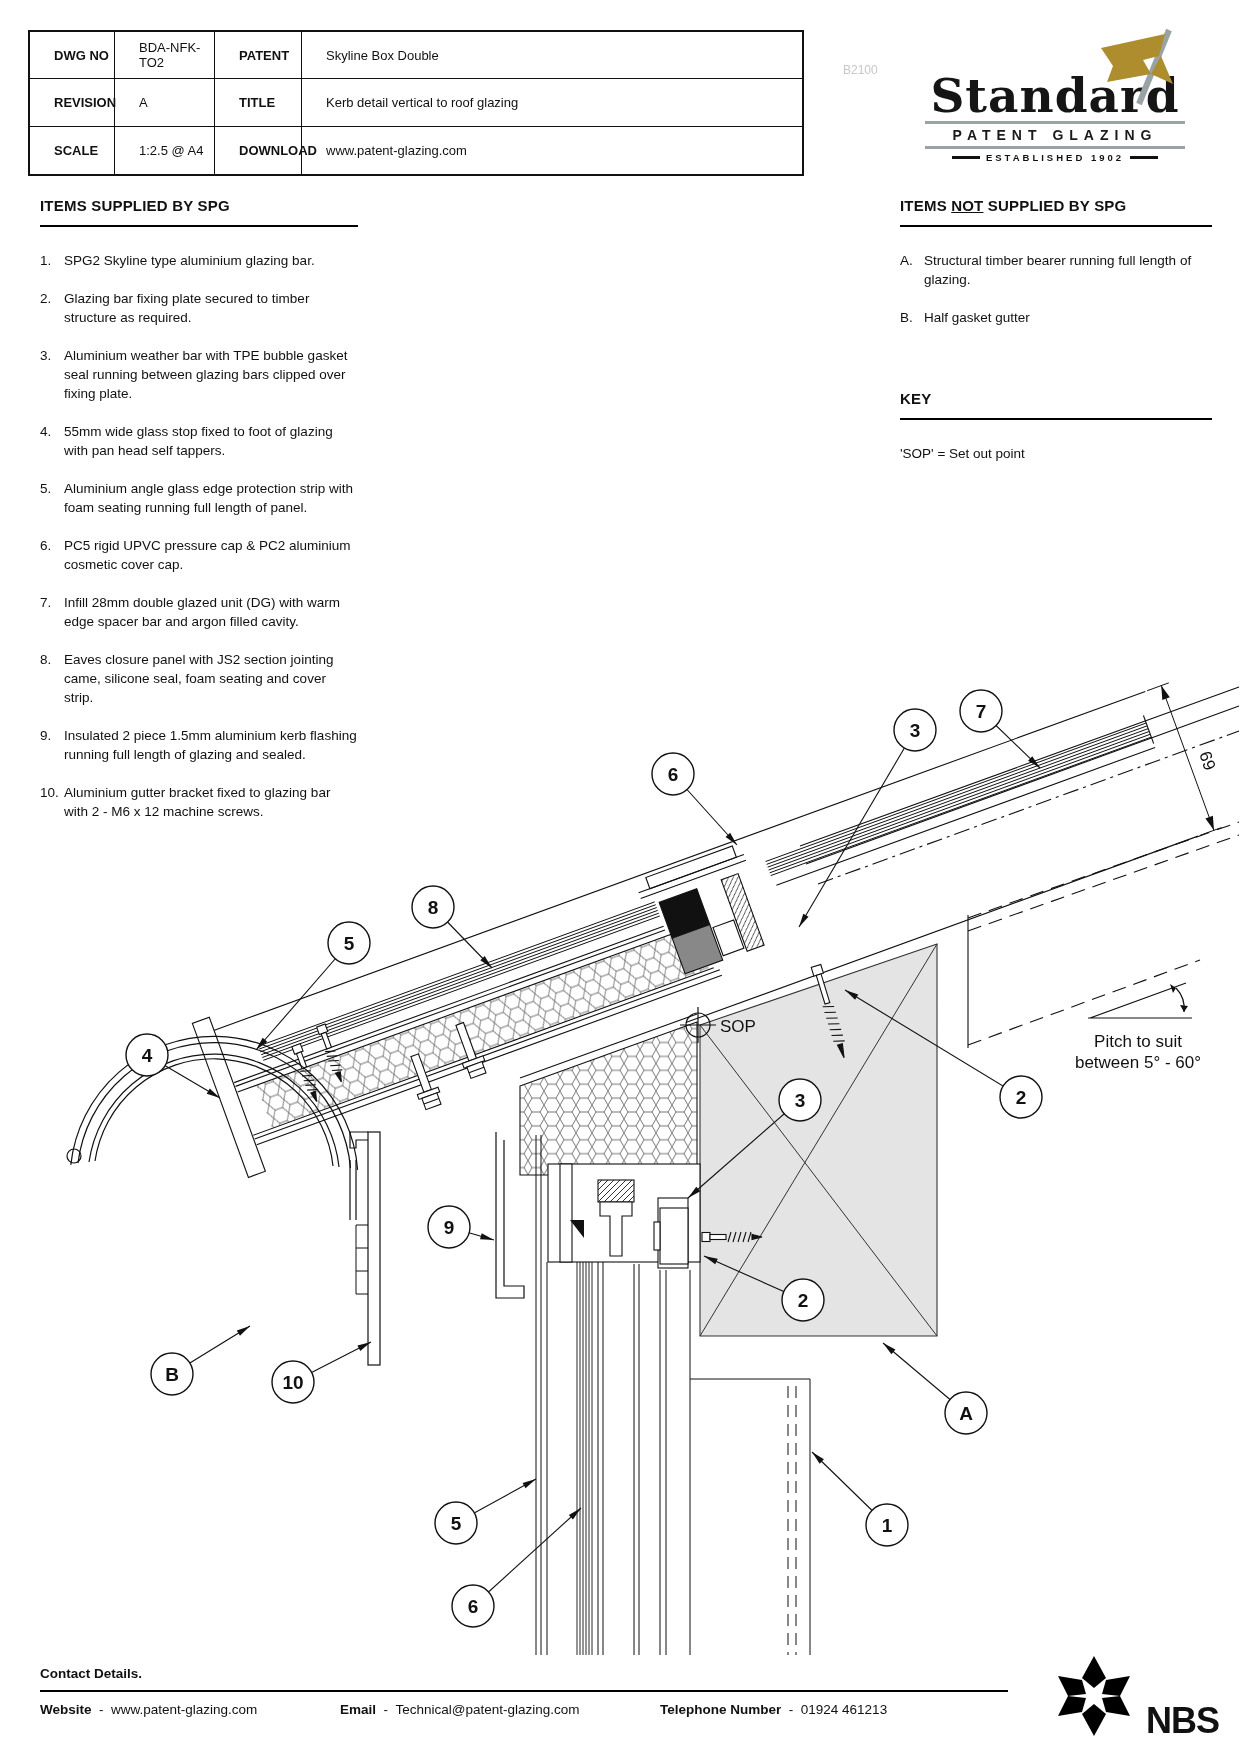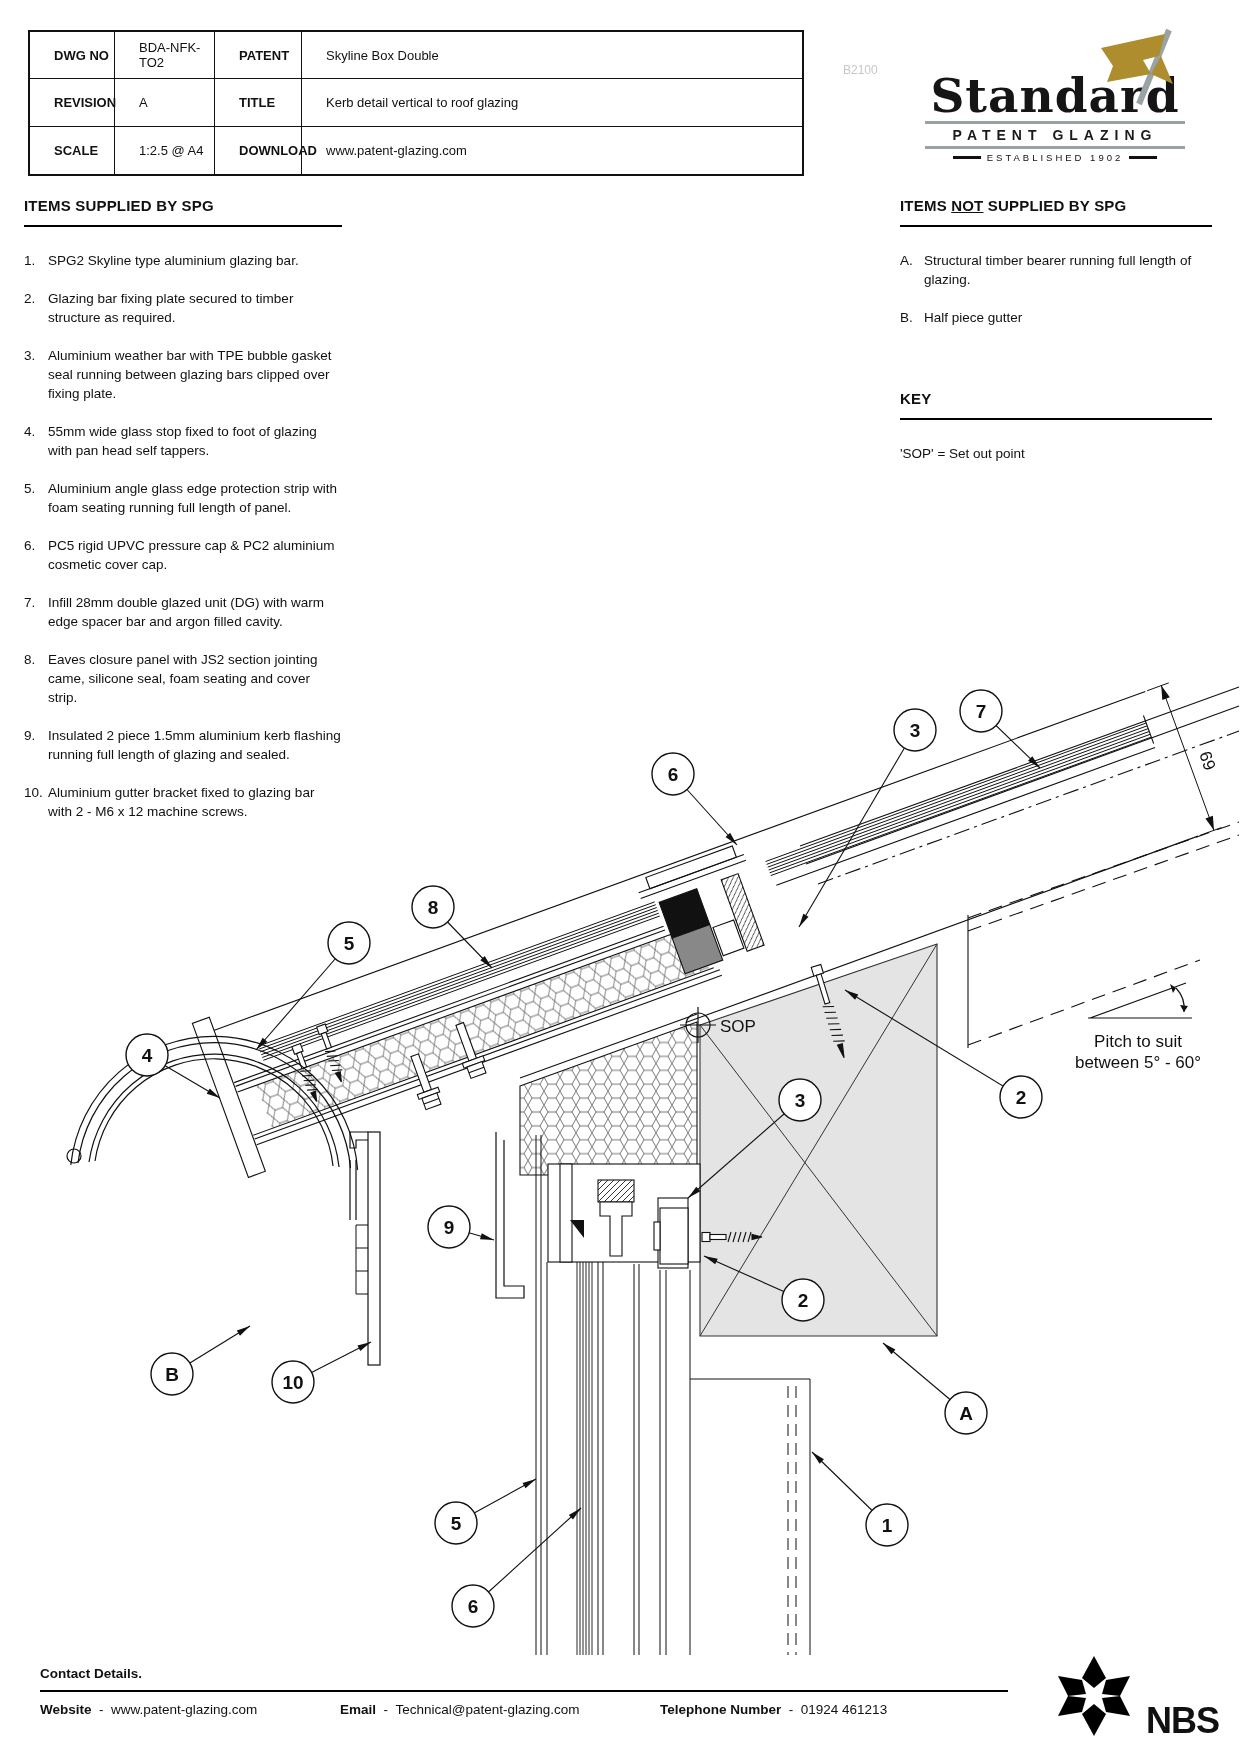--- a/index.html
+++ b/index.html
@@ -16,31 +16,31 @@
 
   .watermark{left:843px;top:28px;font-size:12px;color:#c7c7c7;margin-top:35px;}
 
   
   .logo{left:925px;top:24px;width:260px;height:145px;}
   .logo-word{font-family:"DejaVu Serif","Liberation Serif",serif;font-weight:bold;font-size:47px;color:#151515;letter-spacing:1px;line-height:1;margin-top:48px;text-align:center;}
   .logo-sub{margin-top:2px;border-top:3px solid #99a3a6;border-bottom:3px solid #99a3a6;padding:3px 0;text-align:center;
             font-size:14px;font-weight:bold;letter-spacing:6px;color:#1a1a1a;}
   .logo-est{margin-top:3px;display:flex;align-items:center;gap:6px;justify-content:center;}
   .logo-est .bar{flex:0 0 28px;height:3px;background:#111;}
-  .logo-est span{font-size:9.5px;font-weight:normal;letter-spacing:3px;}
+  .logo-est span{font-size:9.5px;font-weight:bold;letter-spacing:3px;}
   .flag{position:absolute;right:8px;top:2px;}
 
   
   .col{line-height:19px;font-size:13.5px;}
   .col h2{font-size:15px;font-weight:bold;margin:0 0 10px 0;letter-spacing:.2px;}
   .col .rule{border-top:2px solid #000;margin-bottom:24px;}
   .itm{display:flex;margin-bottom:19px;}
   .itm .no{flex:0 0 24px;}
   .itm .tx{flex:1;}
-  .col-left{left:24px;top:196px;width:318px;}
+  .col-left{left:40px;top:196px;width:318px;}
   .col-right{left:900px;top:196px;width:312px;}
   .key-block{margin-top:62px;}
   .uline{text-decoration:underline;}
 
   
   .foot-head{left:40px;top:1666px;font-size:13.5px;font-weight:bold;}
   .foot-rule{left:40px;top:1690px;width:968px;border-top:2px solid #000;}
   .foot-row{left:40px;top:1702px;width:968px;font-size:13.5px;display:flex;}
   .foot-row b{font-weight:bold;}
   .fw1{width:300px;} .fw2{width:320px;}
@@ -134,21 +134,21 @@
 <div class="abs col col-right">
   <h2><span>ITEMS </span><span class="uline">NOT</span><span> SUPPLIED BY SPG</span></h2>
   <div class="rule"></div>
   <div>
       <div class="itm">
         <div class="no">A.</div>
         <div class="tx">Structural timber bearer running full length of glazing.</div>
       </div>
       <div class="itm">
         <div class="no">B.</div>
-        <div class="tx">Half piece gutter</div>
+        <div class="tx">Half gasket gutter</div>
       </div>
     </div>
   <div class="key-block">
     <h2>KEY</h2>
     <div class="rule"></div>
     <div>'SOP' = Set out point</div>
   </div>
 </div>
 
 <svg id="dwg" class="abs" style="left:0;top:0;" width="1240" height="1754" viewBox="0 0 1240 1754">

